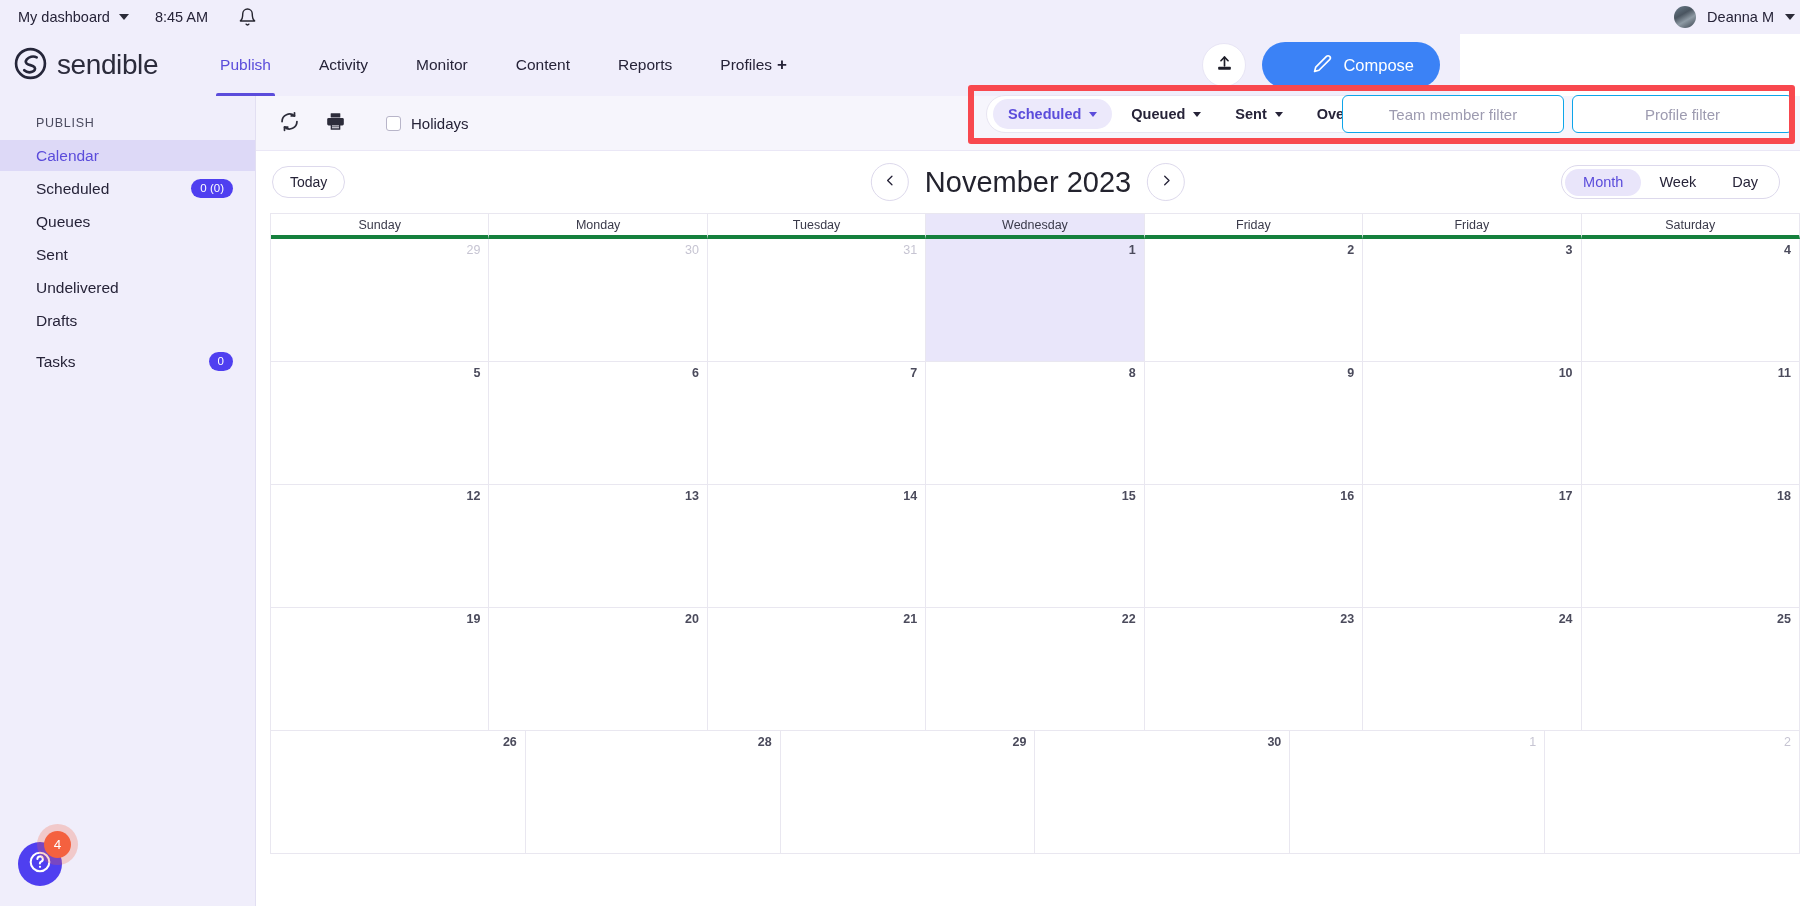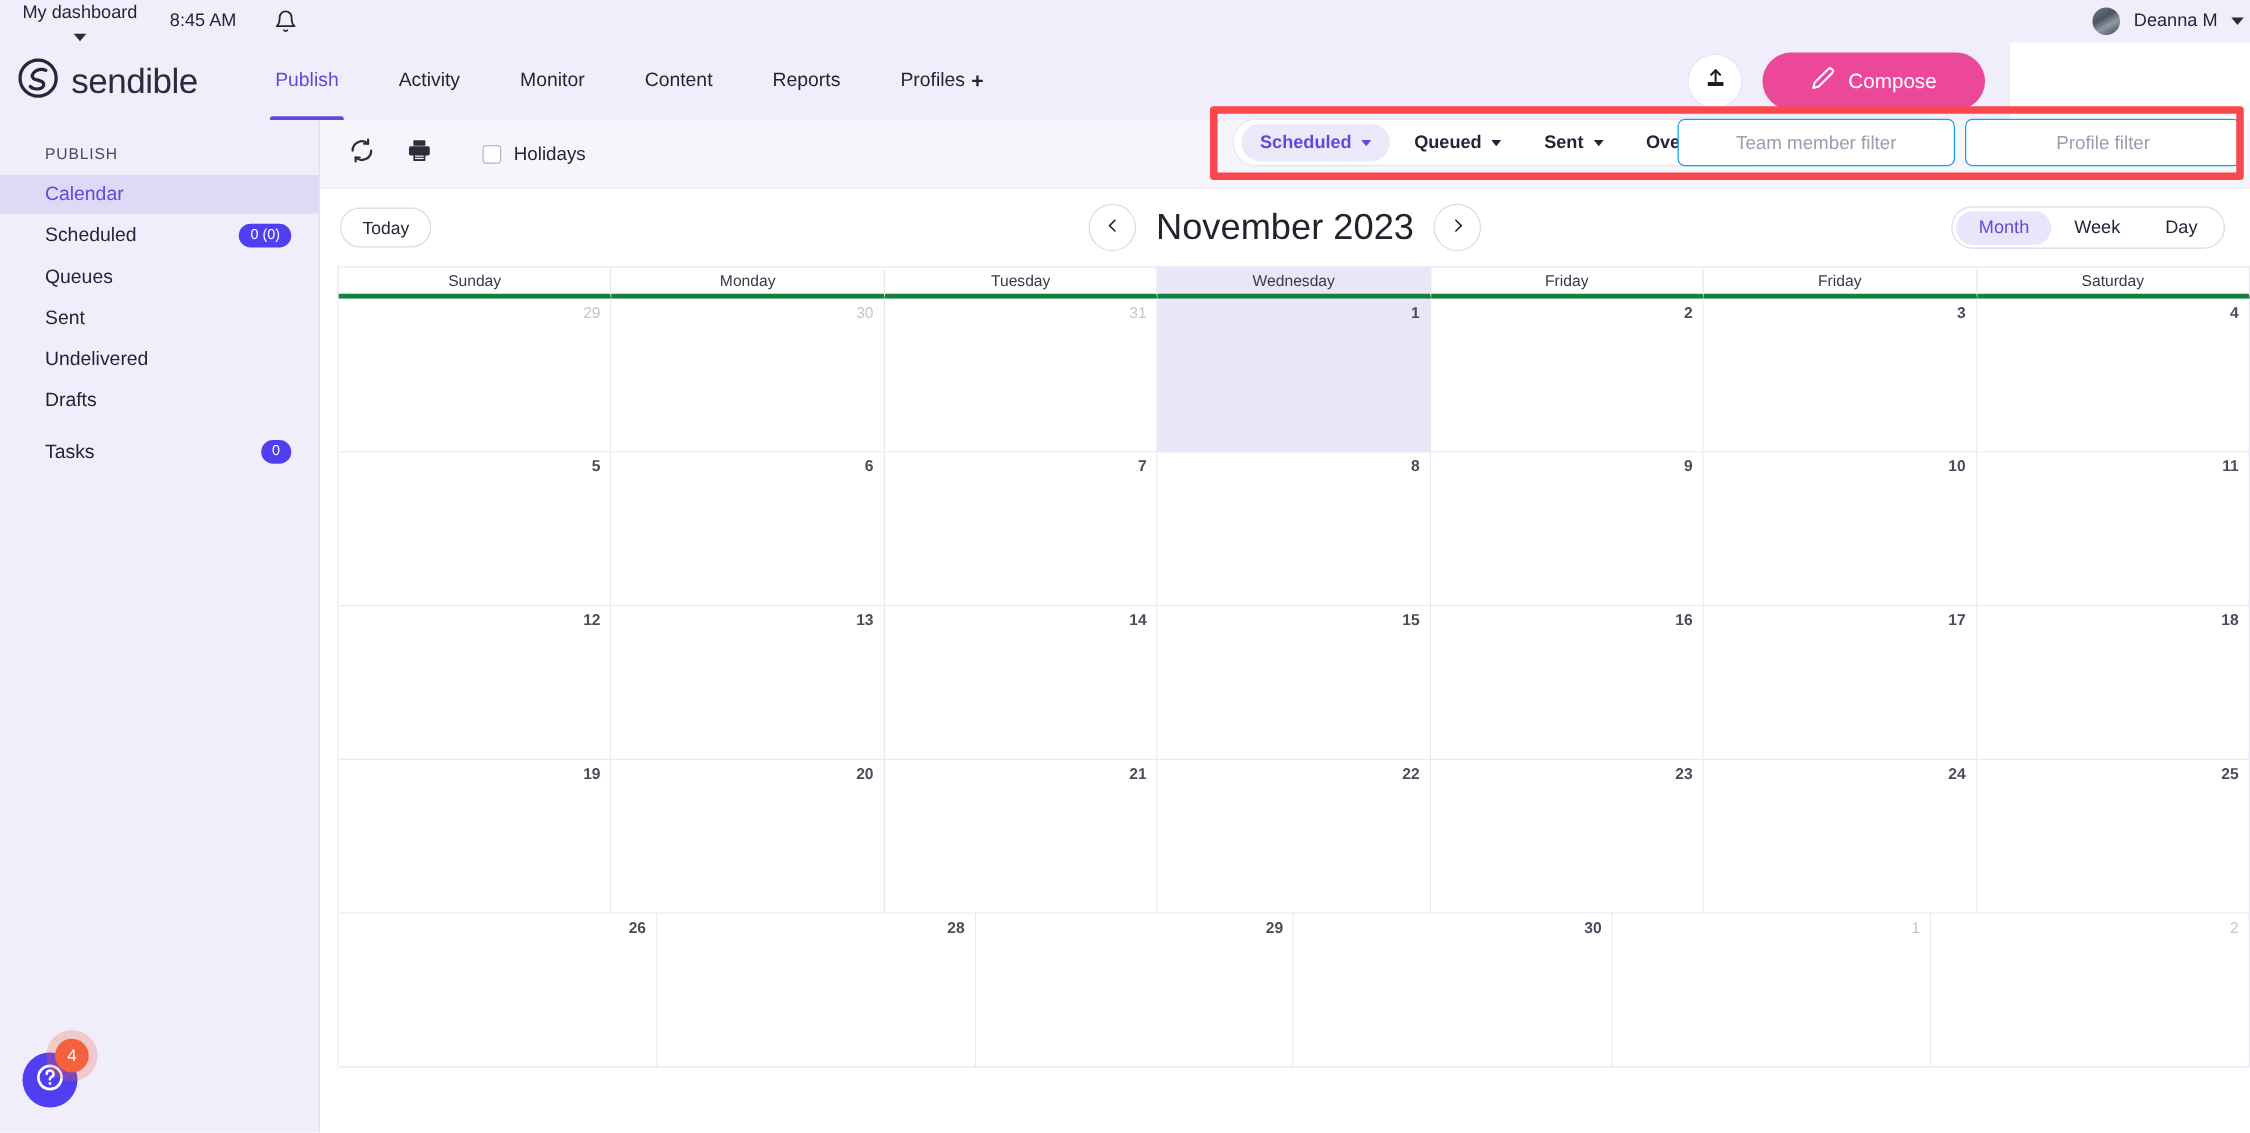--- a/index.html
+++ b/index.html
@@ -13,21 +13,21 @@
   
   .utility-bar {
     position: absolute; top: 0; left: 0;
     width: 1800px; height: 34px;
     background: #f0eefb;
     display: flex; align-items: center;
   }
   .util-left { display: flex; align-items: center; gap: 0; padding-left: 18px; }
   .dash-select {
     display: flex; align-items: center; gap: 9px;
-    font-size: 14.5px; color: #262338; cursor: pointer; flex-direction: column;
+    font-size: 14.5px; color: #262338; cursor: pointer;
   }
   .caret-dn {
     width: 0; height: 0;
     border-left: 5px solid transparent;
     border-right: 5px solid transparent;
     border-top: 6px solid #2b2b38;
   }
   .util-time {
     font-size: 14.5px; color: #262338; margin-left: 26px;
   }
@@ -39,21 +39,21 @@
   .avatar {
     width: 22px; height: 22px; border-radius: 50%;
     background: linear-gradient(150deg,#6b7d8c 0%,#4a5560 38%,#8e9aa4 62%,#39424d 100%);
     flex: none;
   }
   .util-user-name { font-size: 14.5px; color: #262338; }
 
   
   .main-nav {
     position: absolute; top: 34px; left: 0;
-    width: 1608px; height: 62px;
+    width: 1460px; height: 62px;
     background: #f0eefb;
     display: flex; align-items: center;
   }
   .brand {
     display: flex; align-items: center; gap: 10px;
     padding-left: 14px; cursor: pointer;
   }
   .brand-text {
     font-size: 28px; color: #2b2b3b; letter-spacing: -0.4px; font-weight: 400;
   }
@@ -77,22 +77,22 @@
     display: flex; align-items: center; gap: 16px;
   }
   .upload-btn {
     width: 44px; height: 44px; border-radius: 50%;
     background: #ffffff; border: 1px solid #e8e5f5;
     display: flex; align-items: center; justify-content: center;
     cursor: pointer;
   }
   .compose-btn {
     height: 46px; min-width: 178px; border-radius: 23px;
-    background: #ec4899; color: #fff;
-    display: flex; align-items: center; justify-content: center; gap: 11px;
+    background: #3b82f6; color: #fff;
+    display: flex; align-items: center; justify-content: flex-end; gap: 11px;
     font-size: 16.5px; cursor: pointer; padding: 0 26px;
   }
 
   
   .sidebar {
     position: absolute; top: 96px; left: 0;
     width: 256px; height: 810px;
     background: #f0eefb;
     border-right: 1px solid #e2dff2;
   }

